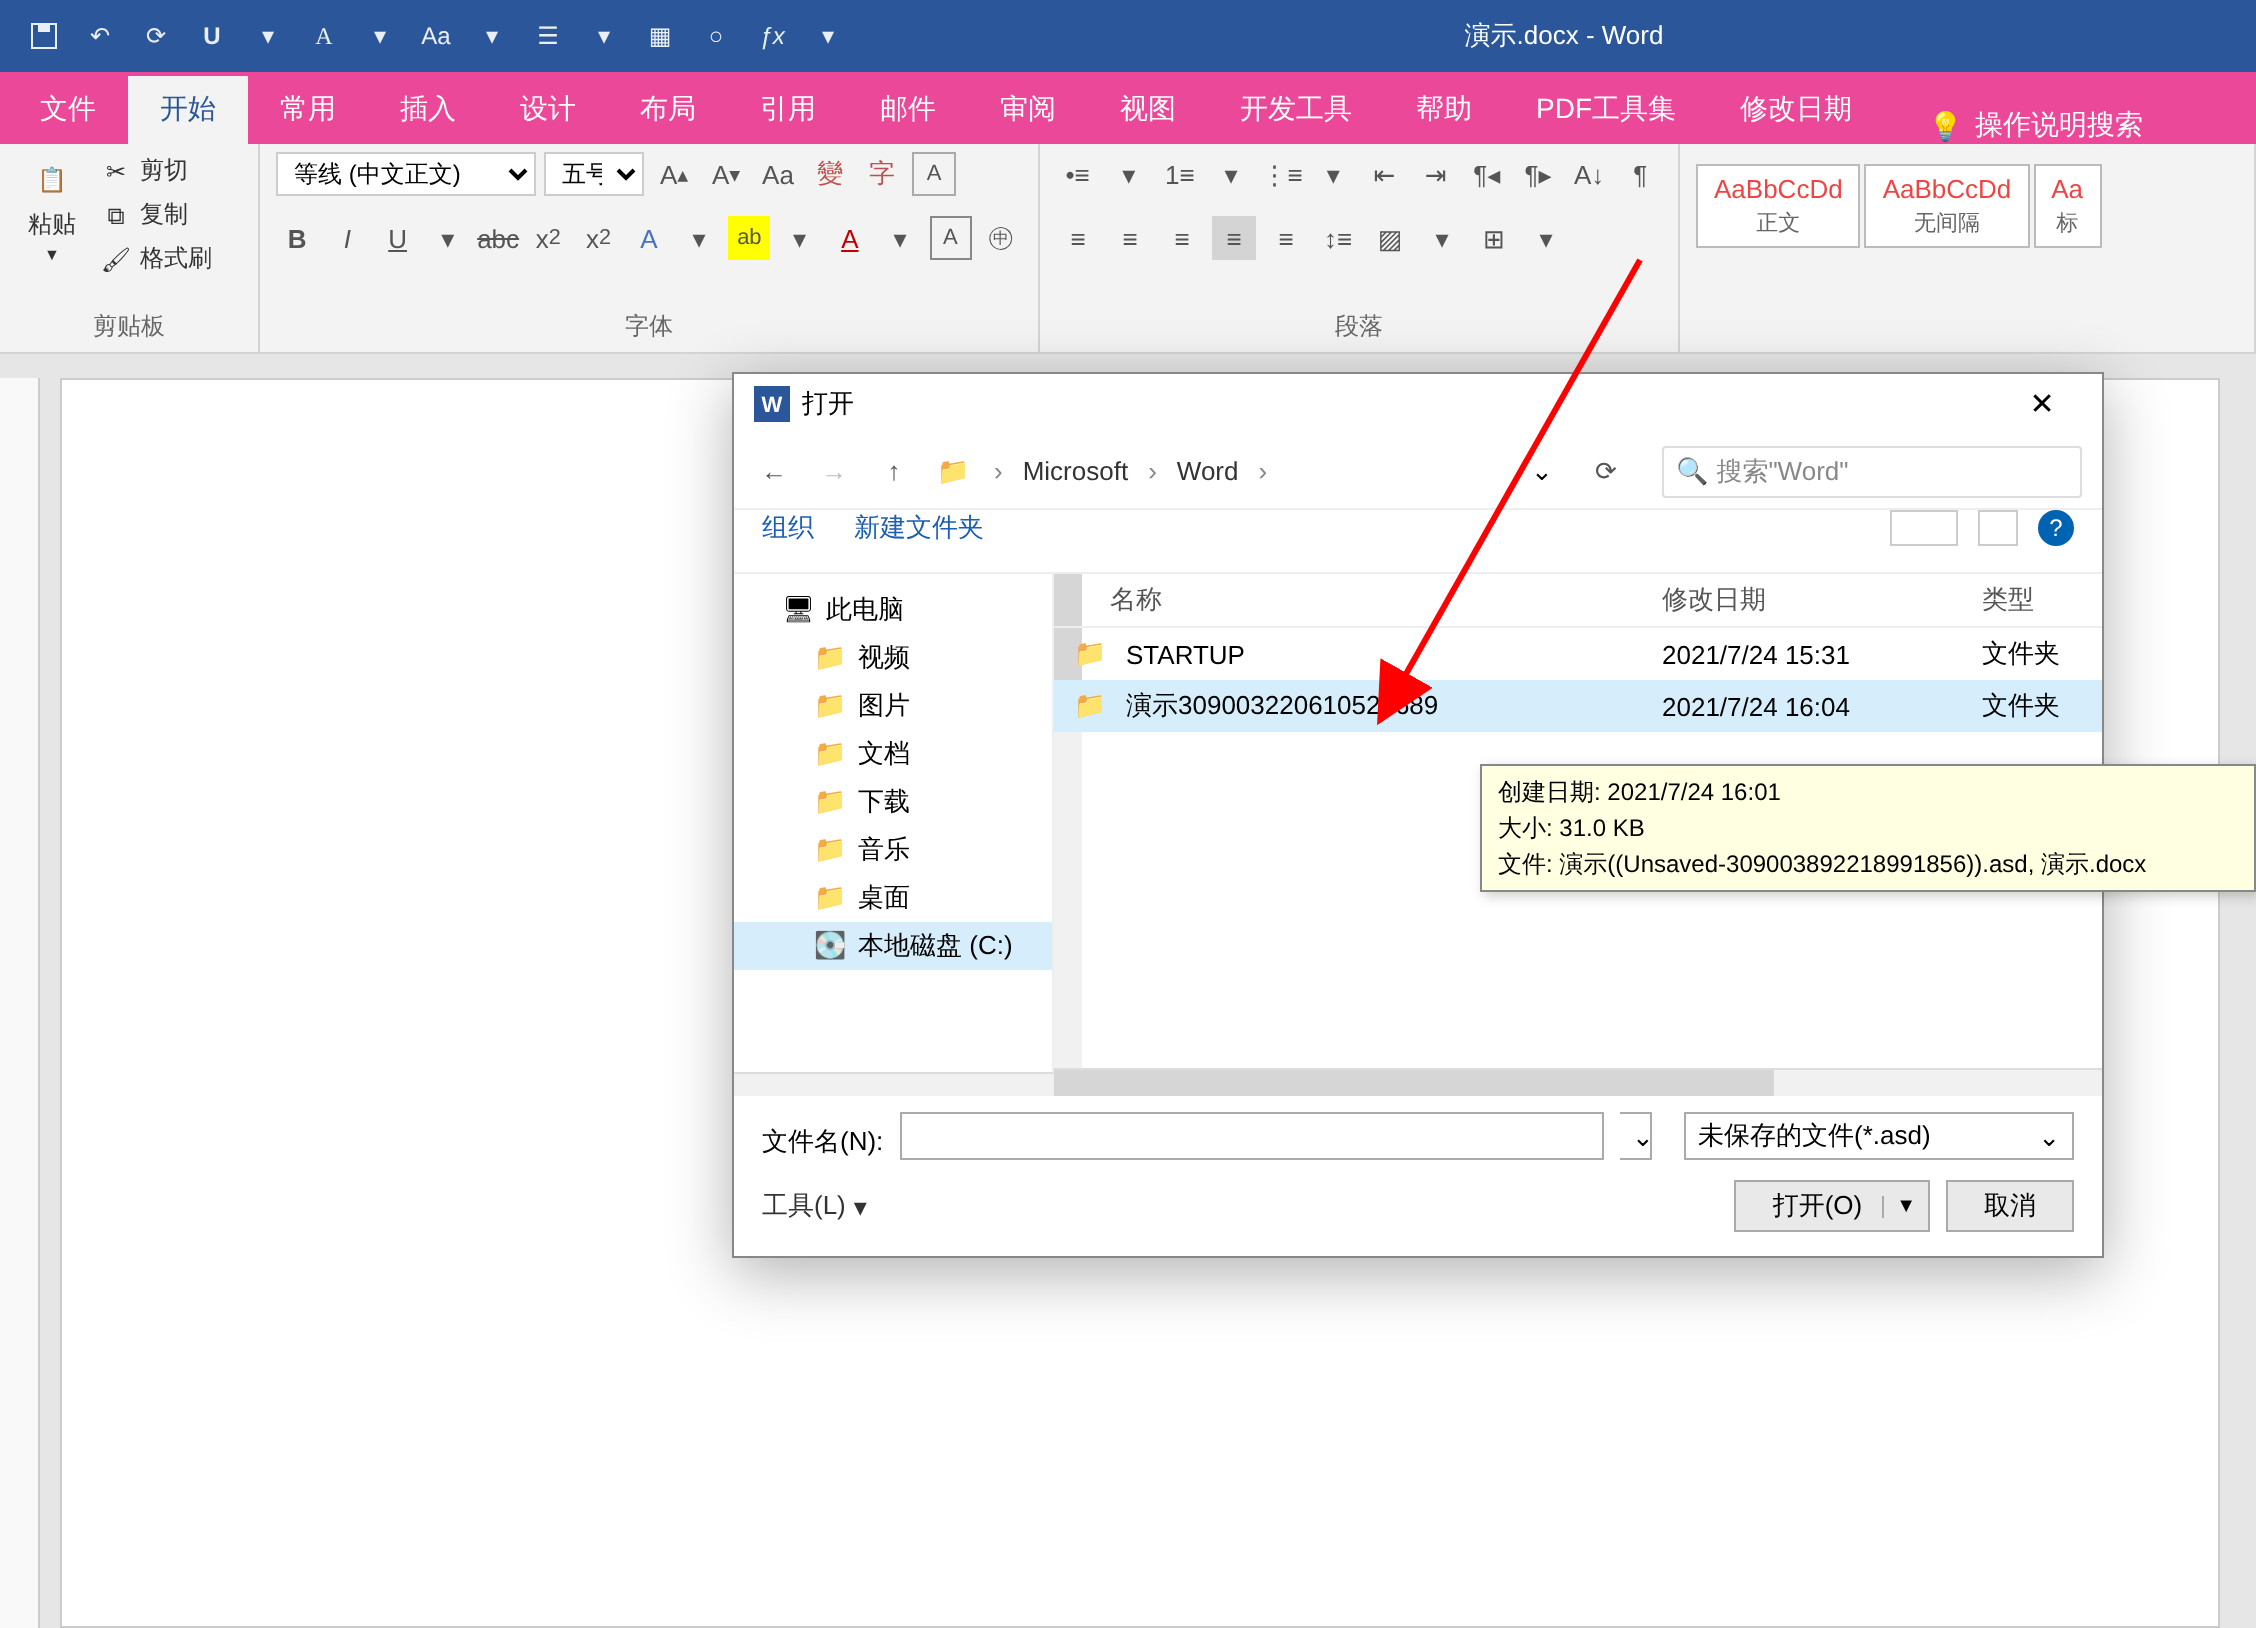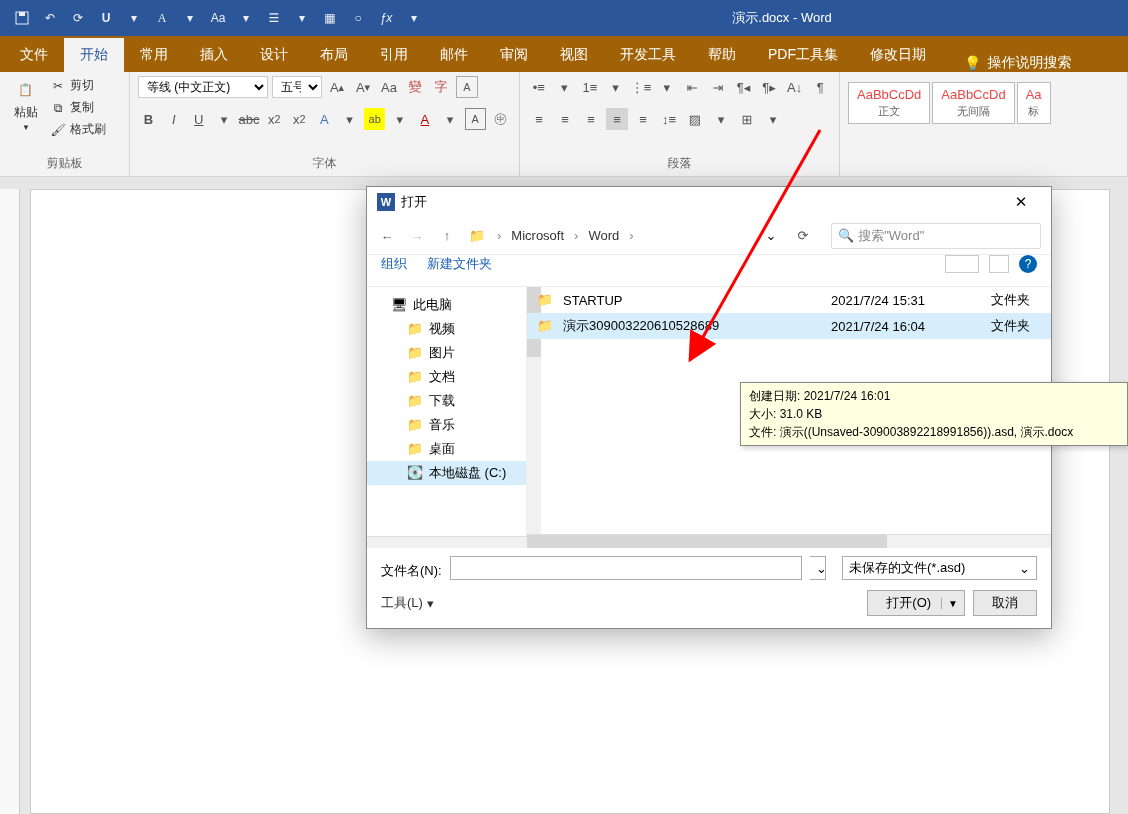--- a/index.html
+++ b/index.html
@@ -5,21 +5,21 @@
 * { box-sizing: border-box; margin: 0; padding: 0; font-family: "Segoe UI", "Microsoft YaHei", sans-serif; }
 body { width: 1128px; height: 814px; background: #fff; overflow: hidden; position: relative; }
 
 
 .title-bar { height: 36px; background: #2b579a; display: flex; align-items: center; color: #fff; font-size: 12px; }
 .qat { display: flex; align-items: center; gap: 8px; padding: 0 12px; }
 .qat-icon { width: 20px; height: 20px; display: flex; align-items: center; justify-content: center; color: #fff; opacity: 0.9; }
 .title-text { flex: 1; text-align: center; font-size: 13px; }
 
 
-.ribbon-tabs { height: 36px; background: #a16207; display: flex; align-items: flex-end; color: #fff; font-size: 14px; padding-left: 4px; gap: 0; }
+.ribbon-tabs { height: 36px; background: #ec4899; display: flex; align-items: flex-end; color: #fff; font-size: 14px; padding-left: 4px; gap: 0; }
 .ribbon-tab { padding: 8px 16px; cursor: pointer; white-space: nowrap; }
 .ribbon-tab.active { background: #f3f3f3; color: #2b579a; }
 .help-search { display: flex; align-items: center; gap: 6px; padding: 0 12px; margin-left: 10px; }
 
 
 .ribbon-body { height: 105px; background: #f3f3f3; border-bottom: 1px solid #d4d4d4; display: flex; }
 .ribbon-group { border-right: 1px solid #d4d4d4; display: flex; flex-direction: column; padding: 4px 8px 2px 8px; }
 .group-content { flex: 1; display: flex; align-items: flex-start; gap: 4px; }
 .group-label { text-align: center; font-size: 12px; color: #666; padding: 2px 0; }
 .big-btn { display: flex; flex-direction: column; align-items: center; gap: 2px; padding: 2px 6px; font-size: 12px; color: #333; }
@@ -337,20 +337,25 @@
           <span>本地磁盘 (C:)</span>
         </div>
       <div class="tree-scroll"></div>
     </div>
 
     <div class="side-scroll">
         <div class="thumb"></div>
       </div>
 
     <div class="file-list">
+      <div class="file-head">
+        <div class="col-name" style="padding-left:18px">名称</div>
+        <div class="col-date">修改日期</div>
+        <div class="col-type">类型</div>
+      </div>
       <div class="file-row">
         <span class="folder-ic">📁</span>
         <div class="col-name">STARTUP</div>
         <div class="col-date">2021/7/24 15:31</div>
         <div class="col-type">文件夹</div>
       </div>
       <div class="file-row sel">
         <span class="folder-ic">📁</span>
         <div class="col-name">演示309003220610528689</div>
         <div class="col-date">2021/7/24 16:04</div>

